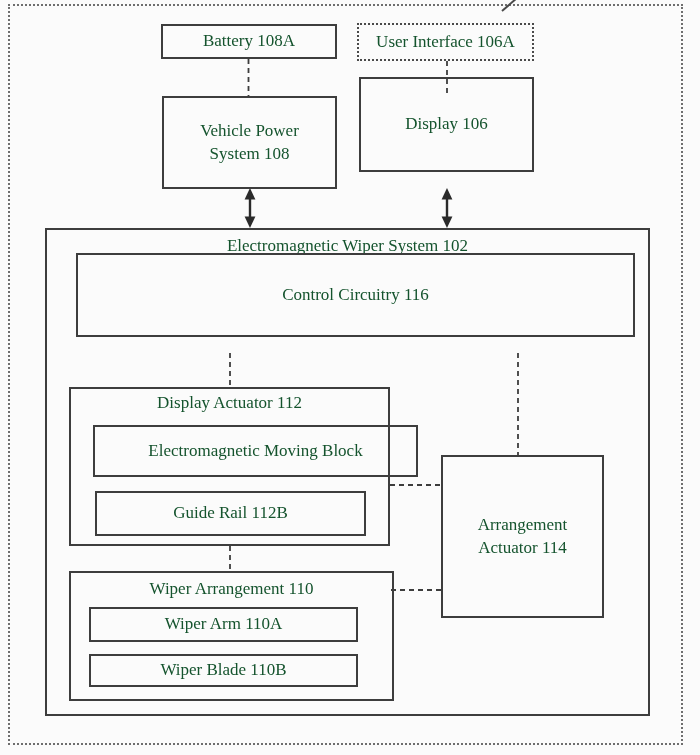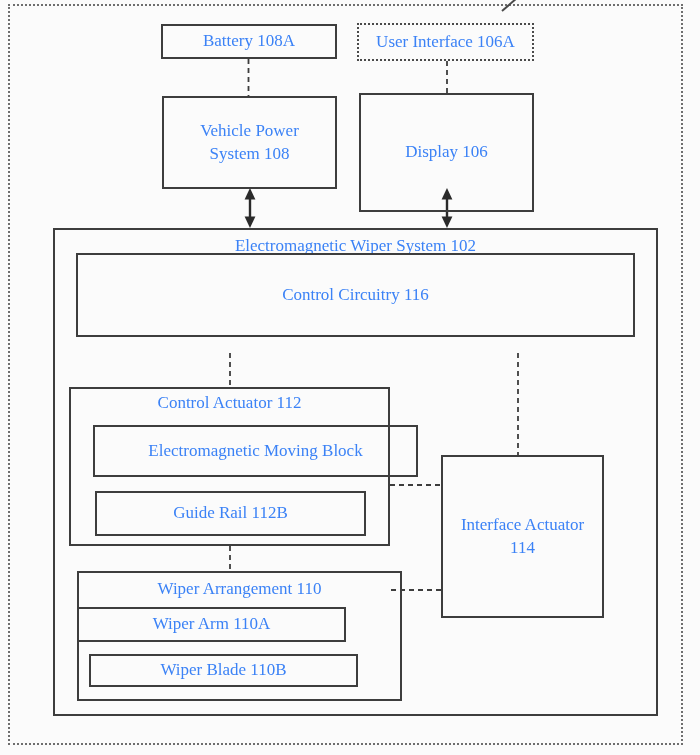--- a/index.html
+++ b/index.html
@@ -5,42 +5,42 @@
   html, body {
     margin: 0; padding: 0;
     background: #fbfbfb;
     font-family: "Liberation Serif", "DejaVu Serif", serif;
   }
   #canvas {
     position: relative;
     width: 700px; height: 755px;
     background: #fbfbfb;
     overflow: hidden;
-    color: #3b82f6;
+    color: #14532d;
   }
   .page-border {
     position: absolute;
     left: 8px; top: 4px; width: 675px; height: 741px;
     border: 2px dotted #6e6e6e;
     box-sizing: border-box;
   }
   .box {
     position: absolute;
     border: 2px solid #3d3d3d;
     box-sizing: border-box;
     display: flex;
     align-items: center;
     justify-content: center;
     text-align: center;
     font-size: 17px;
     line-height: 1.3;
     background: transparent;
   }
   .box.title-top { align-items: flex-start; }
-  .pt5 { padding-top: 5px; margin-left: 8px; }
+  .pt5 { padding-top: 5px; }
   .pt3 { padding-top: 3px; }
   .dotted-box { border: 2px dotted #4a4a4a; }
   .lbl { display: inline-block; }
   .lbl-narrow  { max-width: 124px; }
   .lbl-narrow2 { max-width: 132px; }
   .ref { text-underline-offset: 3px; text-decoration-thickness: 1.5px; }
   .ref.plain { text-decoration: none; }
   .ref.block { display: block; }
   svg.overlay {
     position: absolute; left: 0; top: 0;
@@ -83,53 +83,53 @@
   </div>
 
   <div class="box dotted-box" style="left:357px; top:23px; width:177px; height:38px;">
     <span class="lbl"><span>User Interface</span> <span class="ref">106A</span></span>
   </div>
 
   <div class="box" style="left:162px; top:96px; width:175px; height:93px;text-align:center;">
     <span class="lbl lbl-narrow"><span>Vehicle Power System</span> <span class="ref">108</span></span>
   </div>
 
-  <div class="box" style="left:359px; top:93px; width:175px; height:119px;align-items:center;">
+  <div class="box" style="left:359px; top:77px; width:175px; height:95px;align-items:center;">
     <span class="lbl"><span>Display</span> <span class="ref">106</span></span>
   </div>
 
   <div class="box title-top pt5" style="left:45px; top:228px; width:605px; height:488px;">
     <span class="lbl"><span>Electromagnetic Wiper System</span> <span class="ref">102</span></span>
   </div>
 
   <div class="box" style="left:68px; top:253px; width:559px; height:84px;margin-left:8px;">
     <span class="lbl"><span>Control Circuitry</span> <span class="ref">116</span></span>
   </div>
 
   <div class="box title-top pt3" style="left:69px; top:387px; width:321px; height:159px;">
-    <span class="lbl"><span>Control Actuator</span> <span class="ref">112</span></span>
+    <span class="lbl"><span>Display Actuator</span> <span class="ref">112</span></span>
   </div>
 
   <div class="box" style="left:93px; top:425px; width:325px; height:52px;">
     <span class="lbl"><span>Electromagnetic Moving Block</span></span>
   </div>
 
   <div class="box" style="left:95px; top:491px; width:271px; height:45px;">
     <span class="lbl"><span>Guide Rail</span> <span class="ref">112B</span></span>
   </div>
 
   <div class="box" style="left:441px; top:455px; width:163px; height:163px;">
-    <span class="lbl lbl-narrow2"><span>Interface Actuator</span> <span class="ref">114</span></span>
+    <span class="lbl lbl-narrow2"><span>Arrangement Actuator</span> <span class="ref">114</span></span>
   </div>
 
   <div class="box title-top pt5" style="left:69px; top:571px; width:325px; height:130px;">
     <span class="lbl"><span>Wiper Arrangement</span> <span class="ref">110</span></span>
   </div>
 
-  <div class="box" style="left:77px; top:607px; width:269px; height:35px;">
+  <div class="box" style="left:89px; top:607px; width:269px; height:35px;">
     <span class="lbl"><span>Wiper Arm</span> <span class="ref">110A</span></span>
   </div>
 
   <div class="box" style="left:89px; top:654px; width:269px; height:33px;">
     <span class="lbl"><span>Wiper Blade</span> <span class="ref">110B</span></span>
   </div>
 
 </div>
 
 </body></html>

